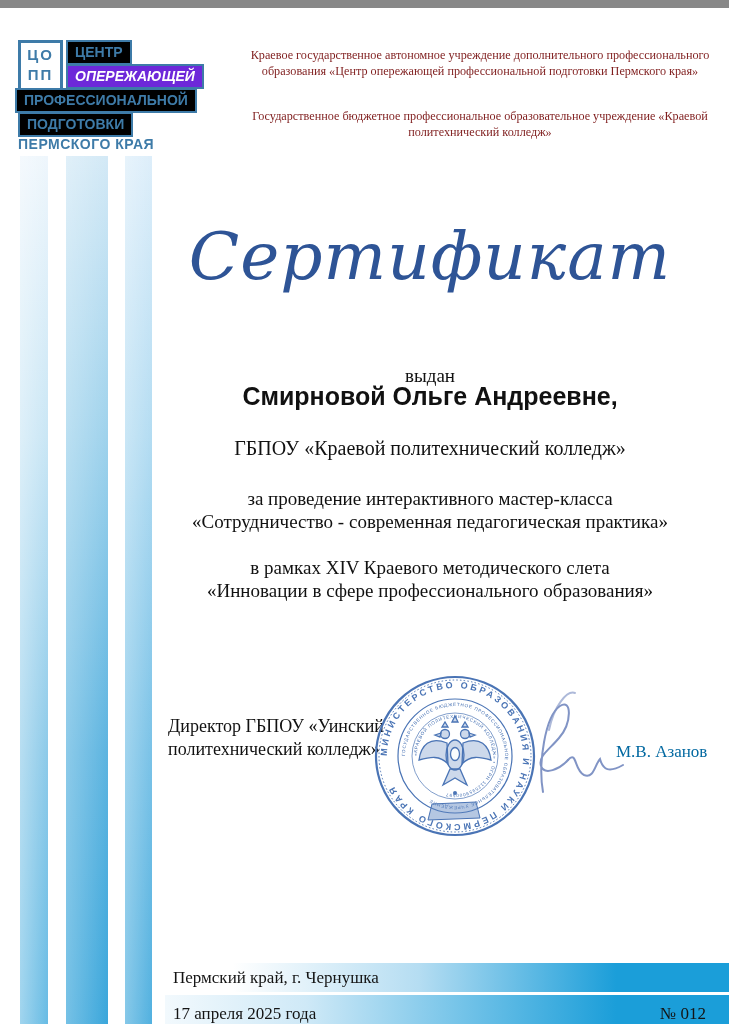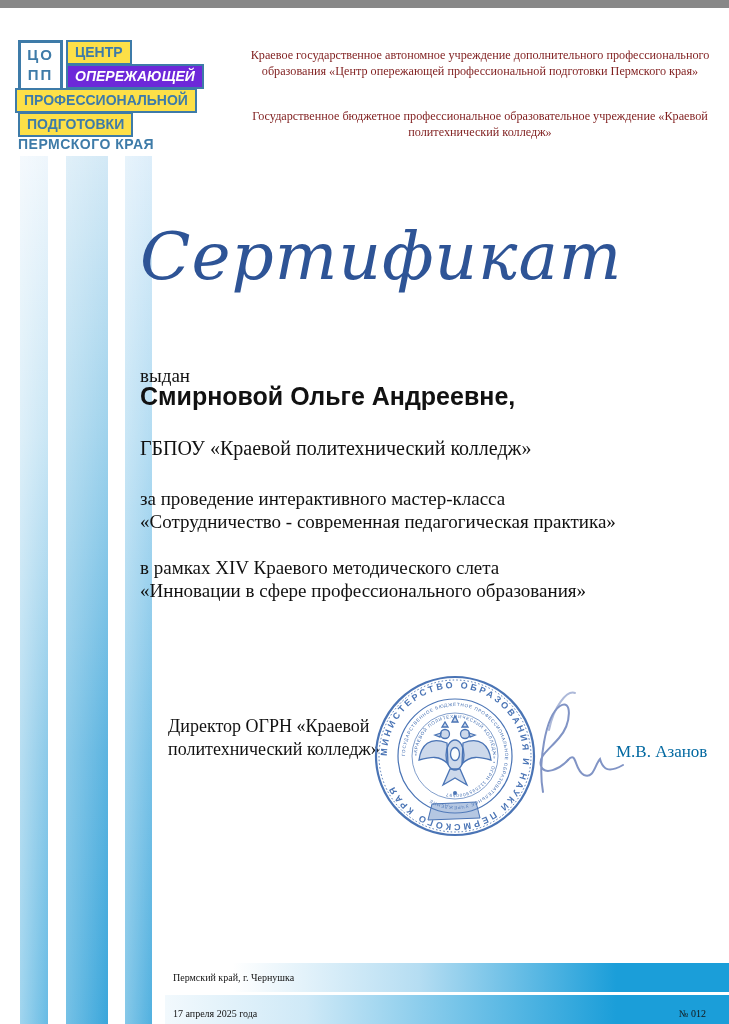--- a/index.html
+++ b/index.html
@@ -15,54 +15,54 @@
     background-image:linear-gradient(90deg,rgba(255,255,255,.30),rgba(255,255,255,0)),
       linear-gradient(180deg,#d3e9f6 0%,#9ed2ec 32%,#5cb4e0 68%,#39a6db 100%);}
   #bar3{left:125px;width:27px;
     background-image:linear-gradient(90deg,rgba(255,255,255,.30),rgba(255,255,255,0)),
       linear-gradient(180deg,#ddeefa 0%,#b3dcf2 32%,#79c2e7 68%,#50b0df 100%);}
 
   
   .logo-el{position:absolute;font-family:"Liberation Sans",sans-serif;font-weight:bold;color:#3e7ba8;}
   #logo-icon{left:18px;top:32px;width:39px;height:46px;border:3px solid #3e7ba8;
     text-align:center;font-size:15px;line-height:1.35;letter-spacing:2px;padding-top:2px;}
-  .logo-box{font-size:14px;line-height:19px;padding:1px 7px;background:#fde047;border:2px solid #3e7ba8;white-space:nowrap;}
+  .logo-box{font-size:14px;line-height:19px;padding:1px 7px;background:#000000;border:2px solid #3e7ba8;white-space:nowrap;}
   #logo-l1{left:66px;top:32px;}
   #logo-l2{left:66px;top:56px;background:#6d28d9;color:#ffffff;border-color:#3e7ba8;font-style:italic;}
   #logo-l3{left:15px;top:80px;}
   #logo-l4{left:18px;top:104px;}
   #logo-l5{left:18px;top:128px;font-size:14px;letter-spacing:.5px;}
 
   
   .org{position:absolute;left:245px;width:470px;text-align:center;font-size:12.2px;line-height:1.28;color:#7f1d1d;}
   #org1{top:40px;}
   #org2{top:101px;}
 
   
-  .cline{position:absolute;left:140px;width:580px;text-align:left;color:#111;}
+  .cline{position:absolute;left:140px;width:580px;text-align:center;color:#111;}
   #title{top:210px;font-family:"DejaVu Serif",serif;font-style:italic;font-size:66px;color:#2e5496;letter-spacing:1px;}
   #issued{top:357px;font-size:19px;}
   #recipient{top:374px;font-family:"Liberation Sans",sans-serif;font-weight:bold;font-size:25px;}
   #branch{top:407px;font-size:19px;}
   #college{top:429px;font-size:20px;}
   #reason1{top:480px;font-size:19px;}
   #reason2{top:503px;font-size:19px;}
   #event1{top:549px;font-size:19px;}
   #event2{top:572px;font-size:19px;}
 
   
   .dline{position:absolute;left:168px;font-size:18px;color:#111;}
   #dir1{top:708px;}
   #dir2{top:731px;}
   #sig-name{position:absolute;left:616px;top:734px;font-size:17px;color:#0369a1;}
   #seal{position:absolute;left:372px;top:665px;}
   #signature{position:absolute;left:505px;top:668px;}
 
   
-  .band{position:absolute;left:165px;width:564px;display:flex;align-items:center;font-size:10px;color:#141414;}
+  .band{position:absolute;left:165px;width:564px;display:flex;align-items:center;font-size:17px;color:#141414;}
   #band1{top:955px;height:29px;
     background:linear-gradient(90deg,#ffffff 0%,#ffffff 12%,#b5ddf2 45%,#1b9ed9 80%,#1b9ed9 100%);}
   #band2{top:987px;height:37px;justify-content:space-between;
     background:linear-gradient(90deg,#f2f9fd 0%,#cfe9f7 25%,#6cc0e7 55%,#1b9ed9 80%,#1b9ed9 100%);}
   .band .lpad{padding-left:8px;}
   .band .rpad{padding-right:23px;}
 </style>
 </head>
 <body>
 
@@ -87,21 +87,21 @@
 
   <div class="cline" id="title">Сертификат</div>
   <div class="cline" id="issued">выдан</div>
   <div class="cline" id="recipient">Смирновой Ольге Андреевне,</div>
   <div class="cline" id="college">ГБПОУ «Краевой политехнический колледж»</div>
   <div class="cline" id="reason1">за проведение интерактивного мастер-класса</div>
   <div class="cline" id="reason2">«Сотрудничество - современная педагогическая практика»</div>
   <div class="cline" id="event1">в рамках XIV Краевого методического слета</div>
   <div class="cline" id="event2">«Инновации в сфере профессионального образования»</div>
 
-  <div class="dline" id="dir1">Директор ОГРН «Краевой</div>
+  <div class="dline" id="dir1">Директор ГБПОУ «Уинский</div>
   <div class="dline" id="dir2">политехнический колледж»</div>
   <div id="sig-name">М.В. Азанов</div>
 
   <svg id="seal" width="166" height="166" viewBox="0 0 166 166">
     <defs>
       <path id="arcOut" d="M 15,83 A 68,68 0 1 1 151,83 A 68,68 0 1 1 15,83" fill="none"></path>
       <path id="arcIn1" d="M 33,83 A 50,50 0 1 1 133,83 A 50,50 0 1 1 33,83" fill="none"></path>
       <path id="arcIn2" d="M 45,83 A 38,38 0 1 1 121,83 A 38,38 0 1 1 45,83" fill="none"></path>
     </defs>
     <g stroke="#4a74b5" fill="none">

